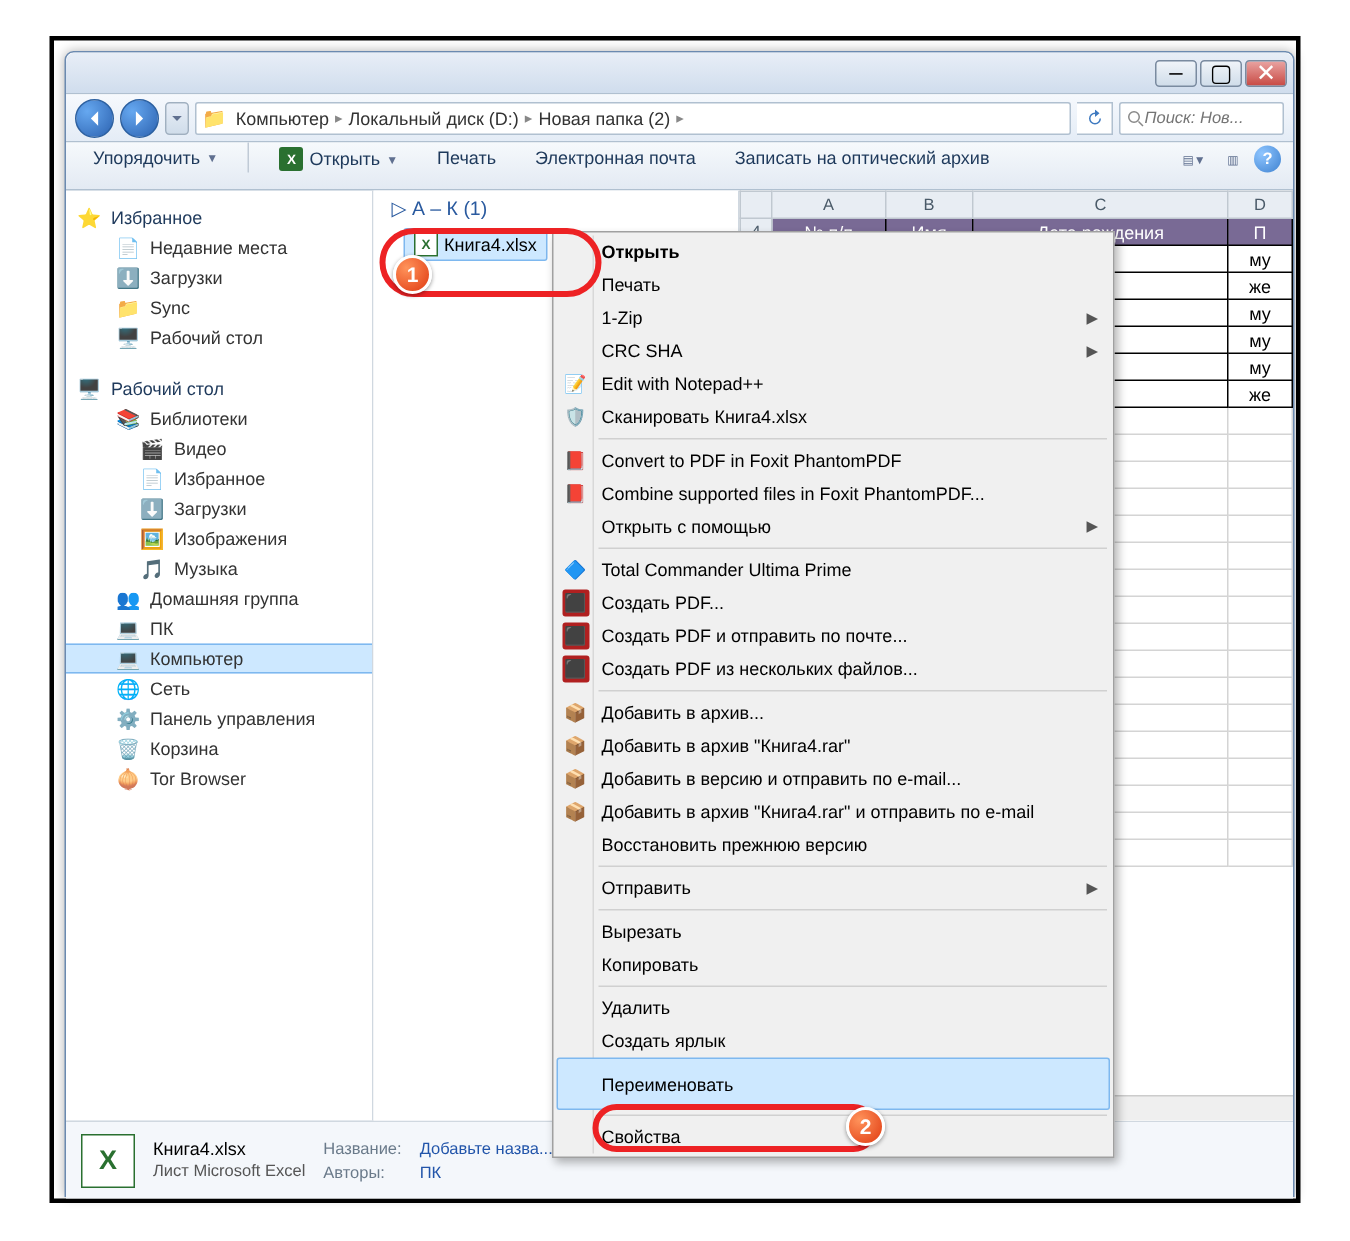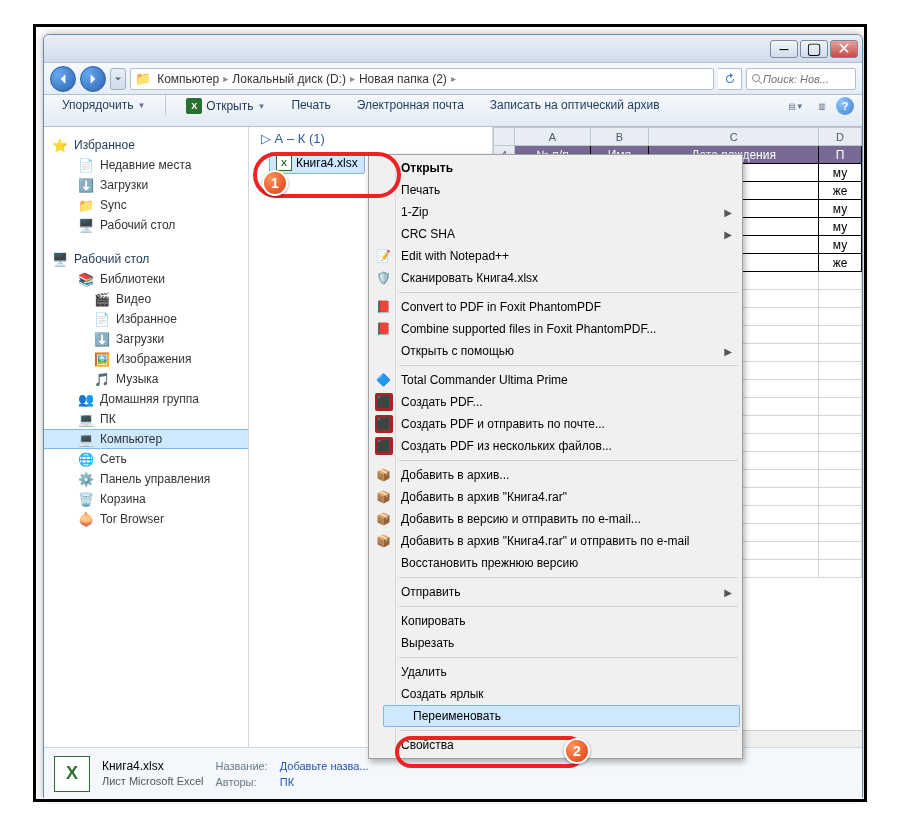--- a/index.html
+++ b/index.html
@@ -60,21 +60,21 @@
 .callout { position: absolute; border: 4px solid #ed2224; border-radius: 30px; pointer-events: none; z-index: 200; }
 .callout.c1 { left: 253px; top: 152px; width: 148px; height: 46px; }
 .callout.c2 { left: 395px; top: 736px; width: 190px; height: 32px; }
 .badge { position: absolute; width: 26px; height: 26px; border-radius: 50%; background: radial-gradient(circle at 32% 30%, #ff935b, #e03a10); border: 2px solid #fff; color: #fff; font-weight: bold; font-size: 14px; display: flex; align-items: center; justify-content: center; z-index: 201; box-shadow: 0 1px 3px rgba(0,0,0,.4); }
 .badge.b1 { left: 262px; top: 170px; }
 .badge.b2 { left: 564px; top: 738px; }
 
 
 .contextmenu { position: absolute; left: 368px; top: 154px; width: 375px; background: #f0f0f0; border: 1px solid #a0a0a0; box-shadow: 2px 3px 6px rgba(0,0,0,.3); z-index: 100; padding: 2px; }
 .cm-item { display: flex; align-items: center; height: 22px; font-size: 12px; padding: 0 8px 0 30px; position: relative; cursor: pointer; }
-.cm-item:hover, .cm-item.hl { background: #cde8ff; border: 1px solid #7eb8ef; padding: 0 7px 0 29px; height: 22px; border-radius: 2px; margin-left: 12px; }
+.cm-item:hover, .cm-item.hl { background: #cde8ff; border: 1px solid #7eb8ef; padding: 0 7px 0 29px; height: 35px; border-radius: 2px; }
 .cm-item.bold { font-weight: bold; }
 .cm-item .arrow { margin-left: auto; font-size: 10px; color: #555; }
 .cm-item .cm-icon { position: absolute; left: 4px; width: 18px; height: 18px; display: flex; align-items: center; justify-content: center; font-size: 12px; }
 .cm-sep { height: 1px; background: #d0d0d0; margin: 3px 2px 3px 28px; }
 .cm-gutter { position: absolute; left: 26px; top: 2px; bottom: 2px; width: 1px; background: #d8d8d8; }
 
 
 .details { height: 52px; border-top: 1px solid #d0d8e0; display: flex; align-items: center; padding: 4px 10px; gap: 12px; background: #f4f7fb; }
 .details .xbig { width: 36px; height: 36px; background: #fff; border: 1px solid #2a7030; display: flex; align-items: center; justify-content: center; font-size: 18px; color: #2a7030; font-weight: bold; }
 .details .meta { font-size: 11px; color: #555; line-height: 15px; }
@@ -549,24 +549,24 @@
     <div class="cm-item">
       <span>Восстановить прежнюю версию</span>
     </div>
     <div class="cm-sep"></div>
     <div class="cm-item">
       <span>Отправить</span>
       <span class="arrow">▶</span>
     </div>
     <div class="cm-sep"></div>
     <div class="cm-item">
+      <span>Вырезать</span>
+    </div>
+    <div class="cm-item">
       <span>Копировать</span>
-    </div>
-    <div class="cm-item">
-      <span>Вырезать</span>
     </div>
     <div class="cm-sep"></div>
     <div class="cm-item">
       <span>Удалить</span>
     </div>
     <div class="cm-item">
       <span>Создать ярлык</span>
     </div>
     <div class="cm-item hl">
       <span>Переименовать</span>

